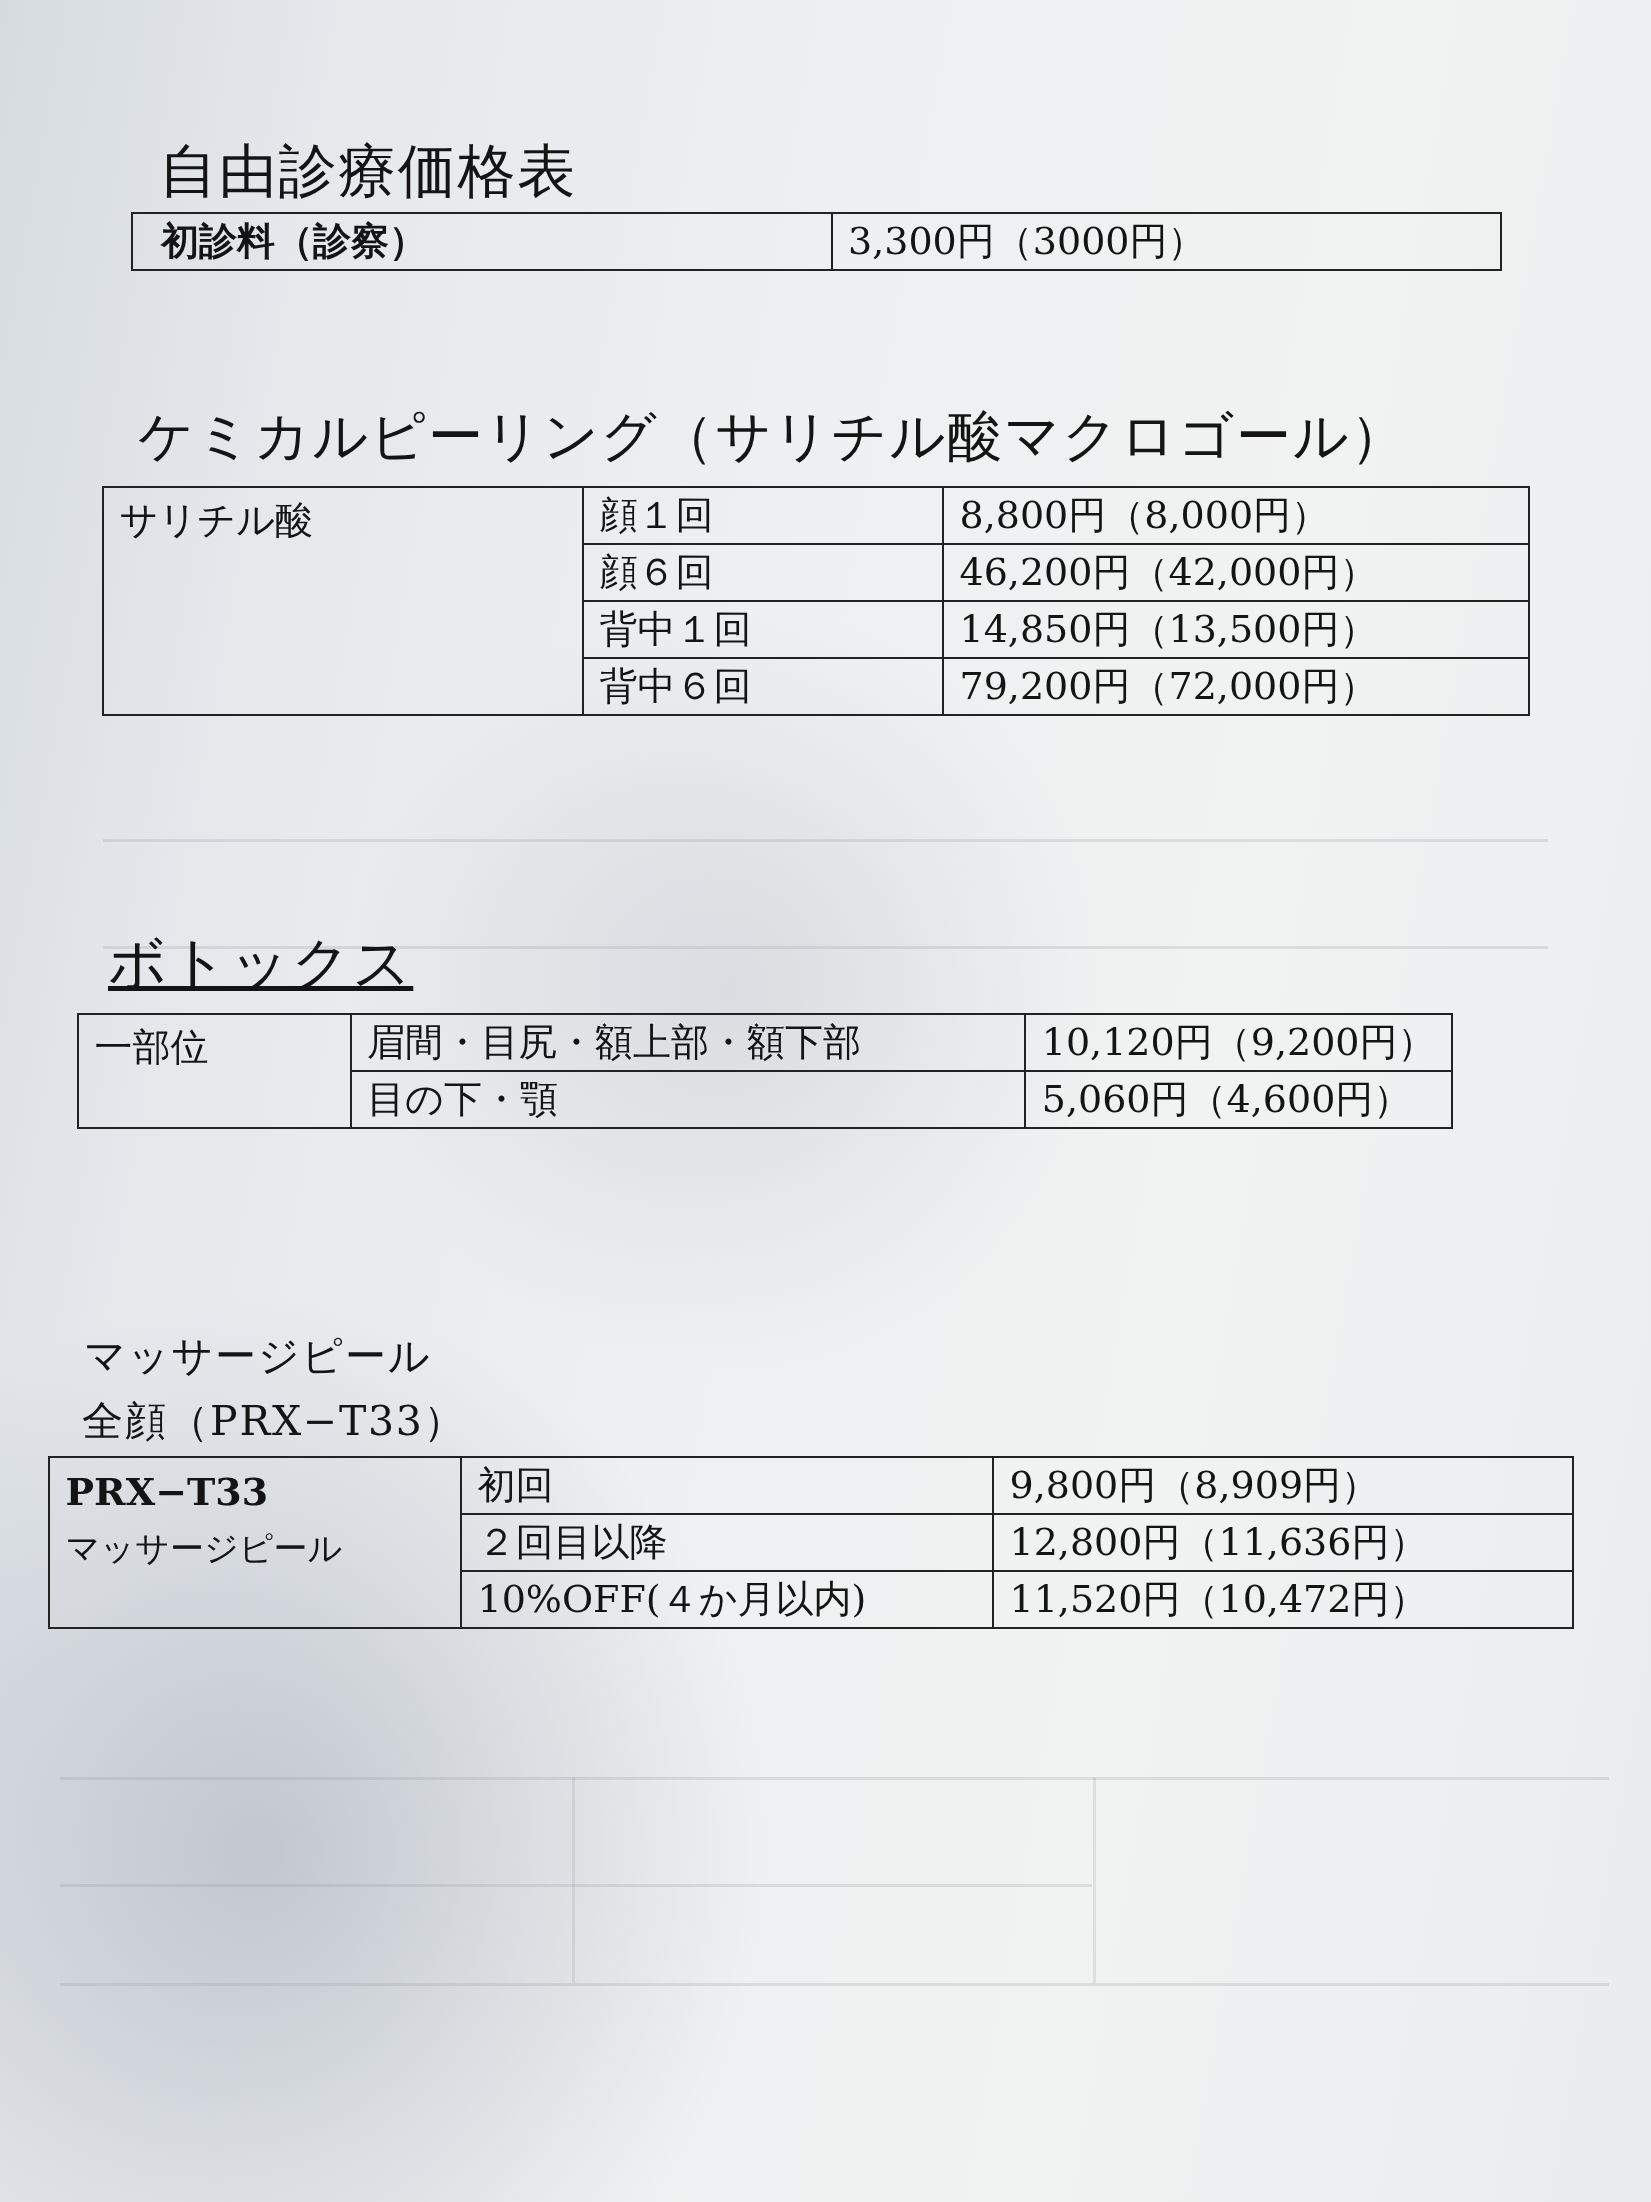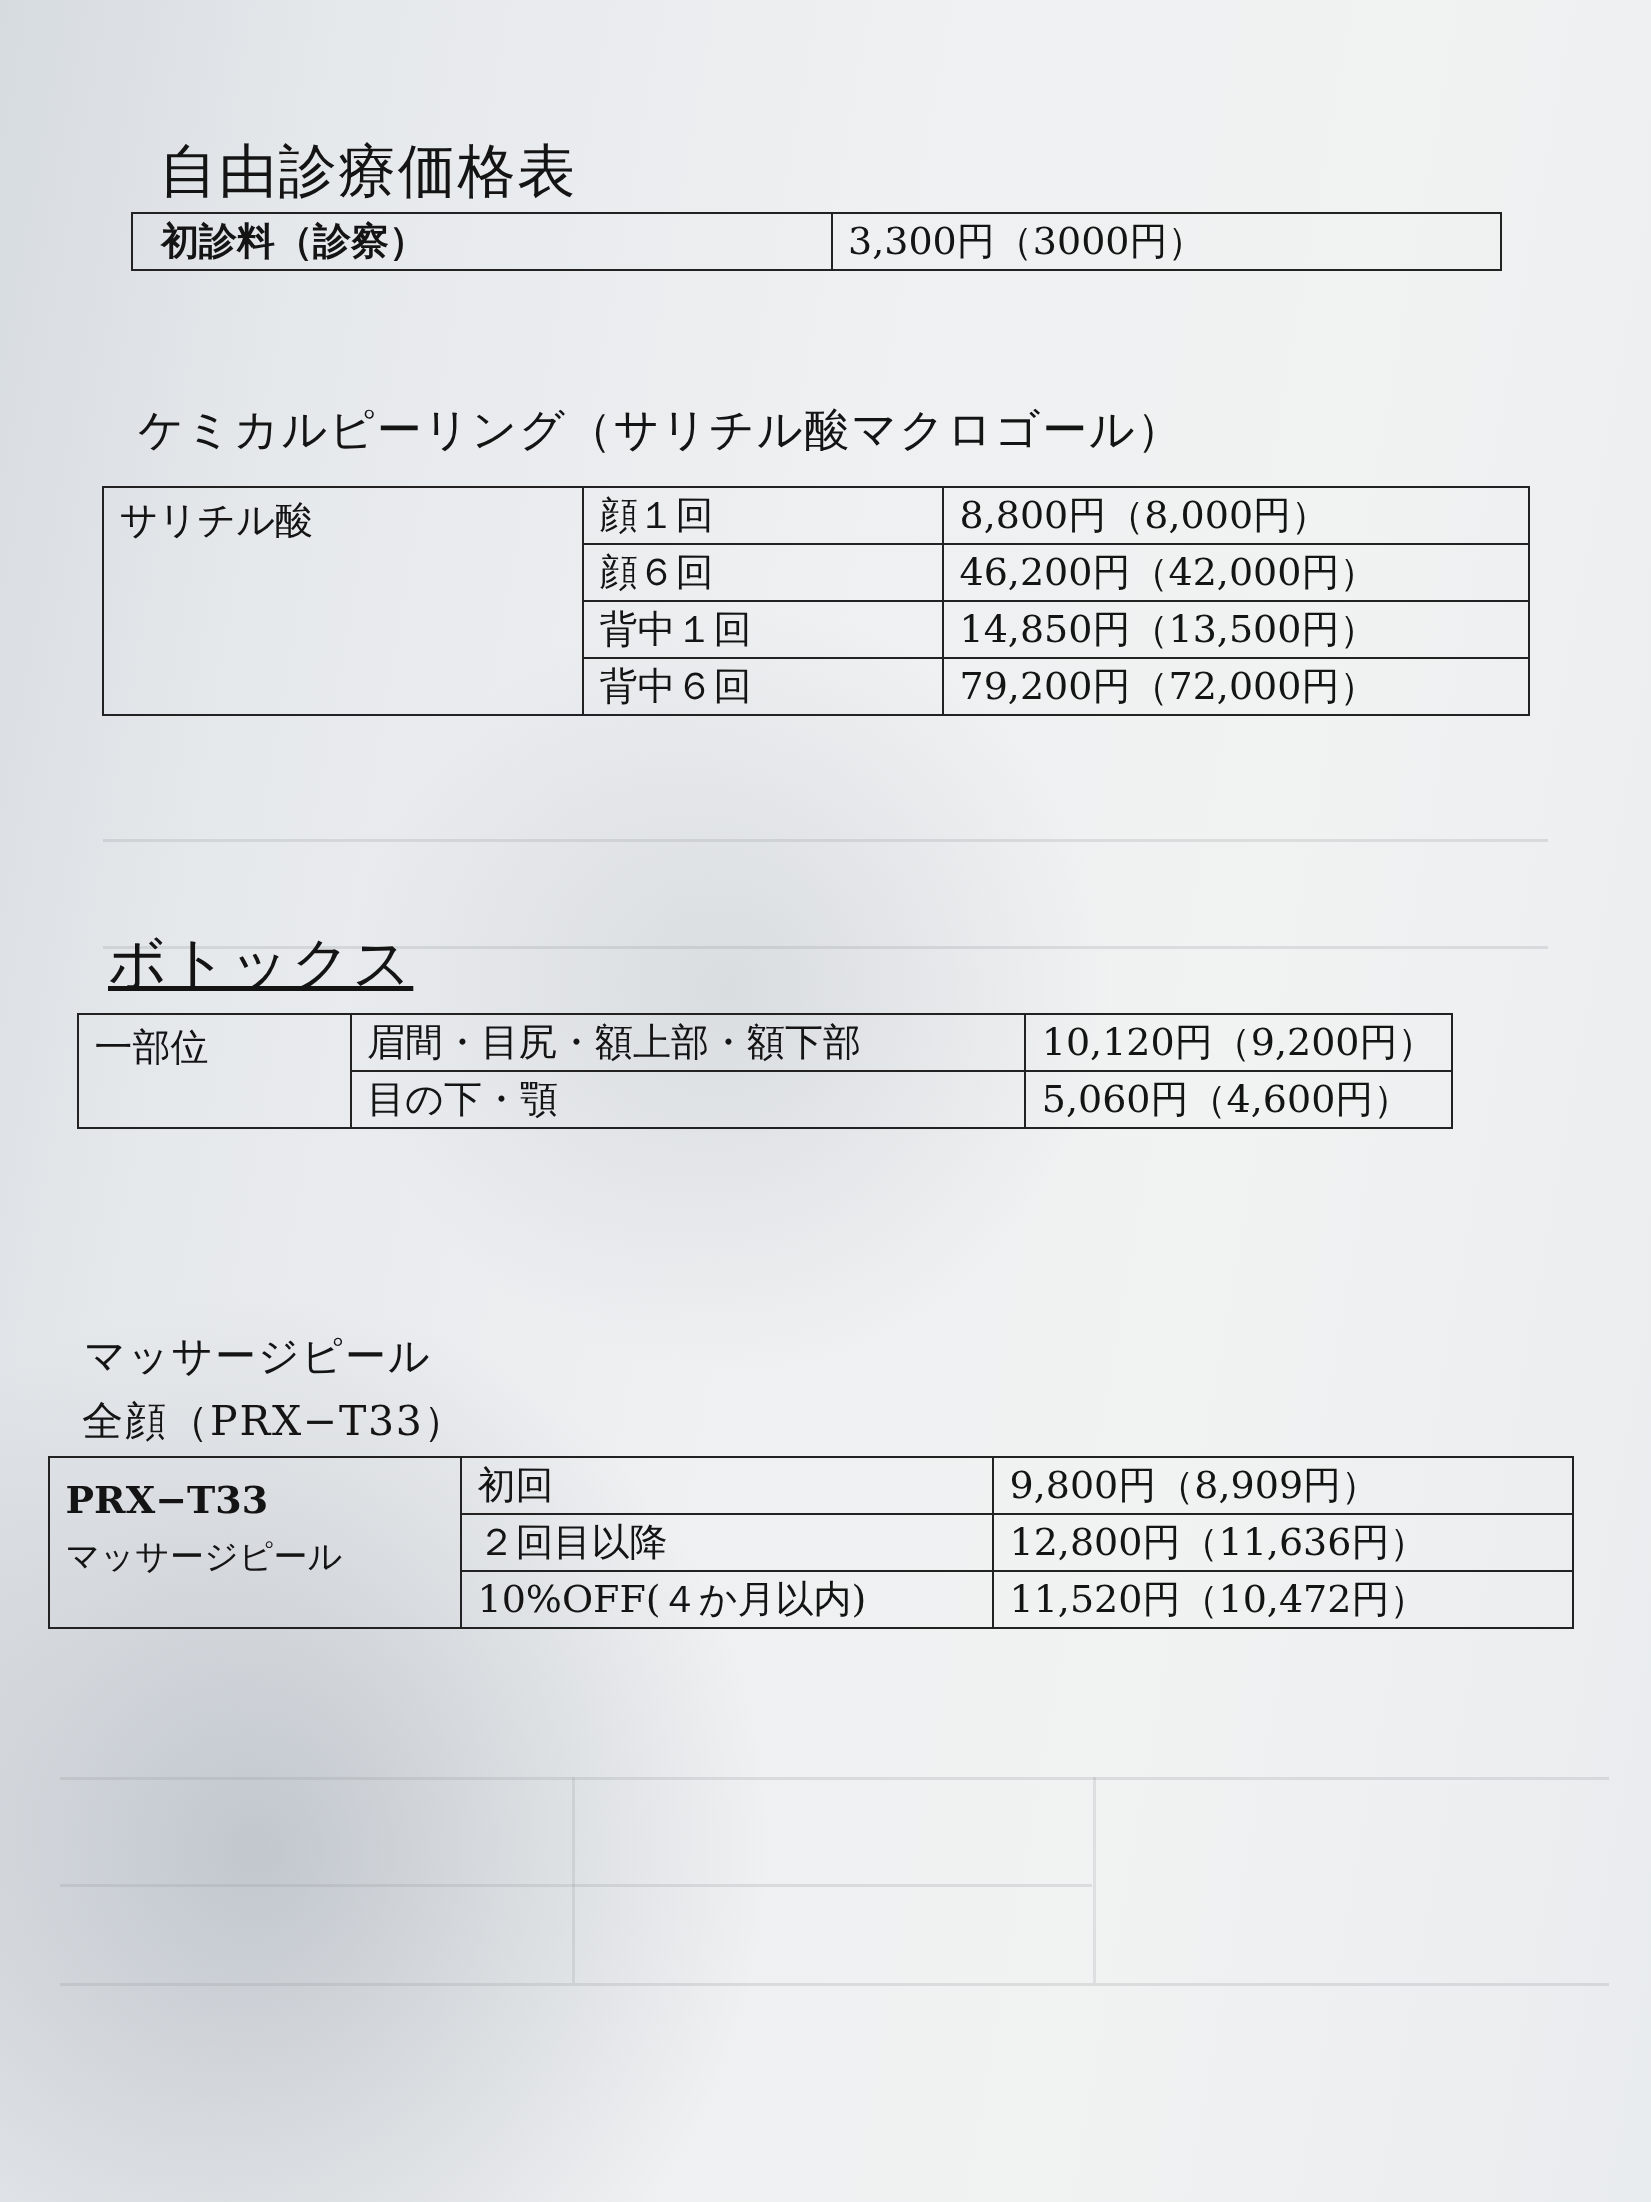--- a/index.html
+++ b/index.html
@@ -50,21 +50,21 @@
 
 <table class="price" style="left:131px; top:212px; width:1371px;">
   <tbody>
       <tr>
     <td style="width:654px; font-weight:bold;padding-left:28px;">初診料（診察）</td>
     <td>3,300円（3000円）</td>
   </tr>
 </tbody>
   </table>
 
-<h2 class="heading" style="left:138px; top:400px; font-size:45px;">ケミカルピーリング（サリチル酸マクロゴール）</h2>
+<h2 class="heading" style="left:138px; top:400px; font-size:55px;">ケミカルピーリング（サリチル酸マクロゴール）</h2>
 <table class="price" style="left:102px; top:486px; width:1428px;padding-left:12px;">
   <tbody>
       <tr>
     <td rowspan="4" class="label" style="width:447px;">サリチル酸</td>
     <td style="width:327px;">顔１回</td>
     <td>8,800円（8,000円）</td>
   </tr>
   <tr>
     <td>顔６回</td>
     <td>46,200円（42,000円）</td>
@@ -93,21 +93,21 @@
     <td>5,060円（4,600円）</td>
   </tr>
 </tbody>
   </table>
 
 <h2 class="heading" style="left:84px; top:1329px; font-size:41px;">マッサージピール</h2>
 <h3 class="heading" style="left:82px; top:1394px; font-size:41px;">全顔（PRX−T33）</h3>
 <table class="price" style="left:48px; top:1456px; width:1526px;">
   <tbody>
       <tr>
-    <td rowspan="3" class="label" style="width:379px; padding-top:19px;margin-top:10px;">
+    <td rowspan="3" class="label" style="width:379px; padding-top:11px;margin-top:10px;">
       <span style="font-weight:bold;">PRX−T33</span>
       <span class="small-line">マッサージピール</span>
     </td>
     <td style="width:499px;">初回</td>
     <td>9,800円（8,909円）</td>
   </tr>
   <tr>
     <td>２回目以降</td>
     <td>12,800円（11,636円）</td>
   </tr>

